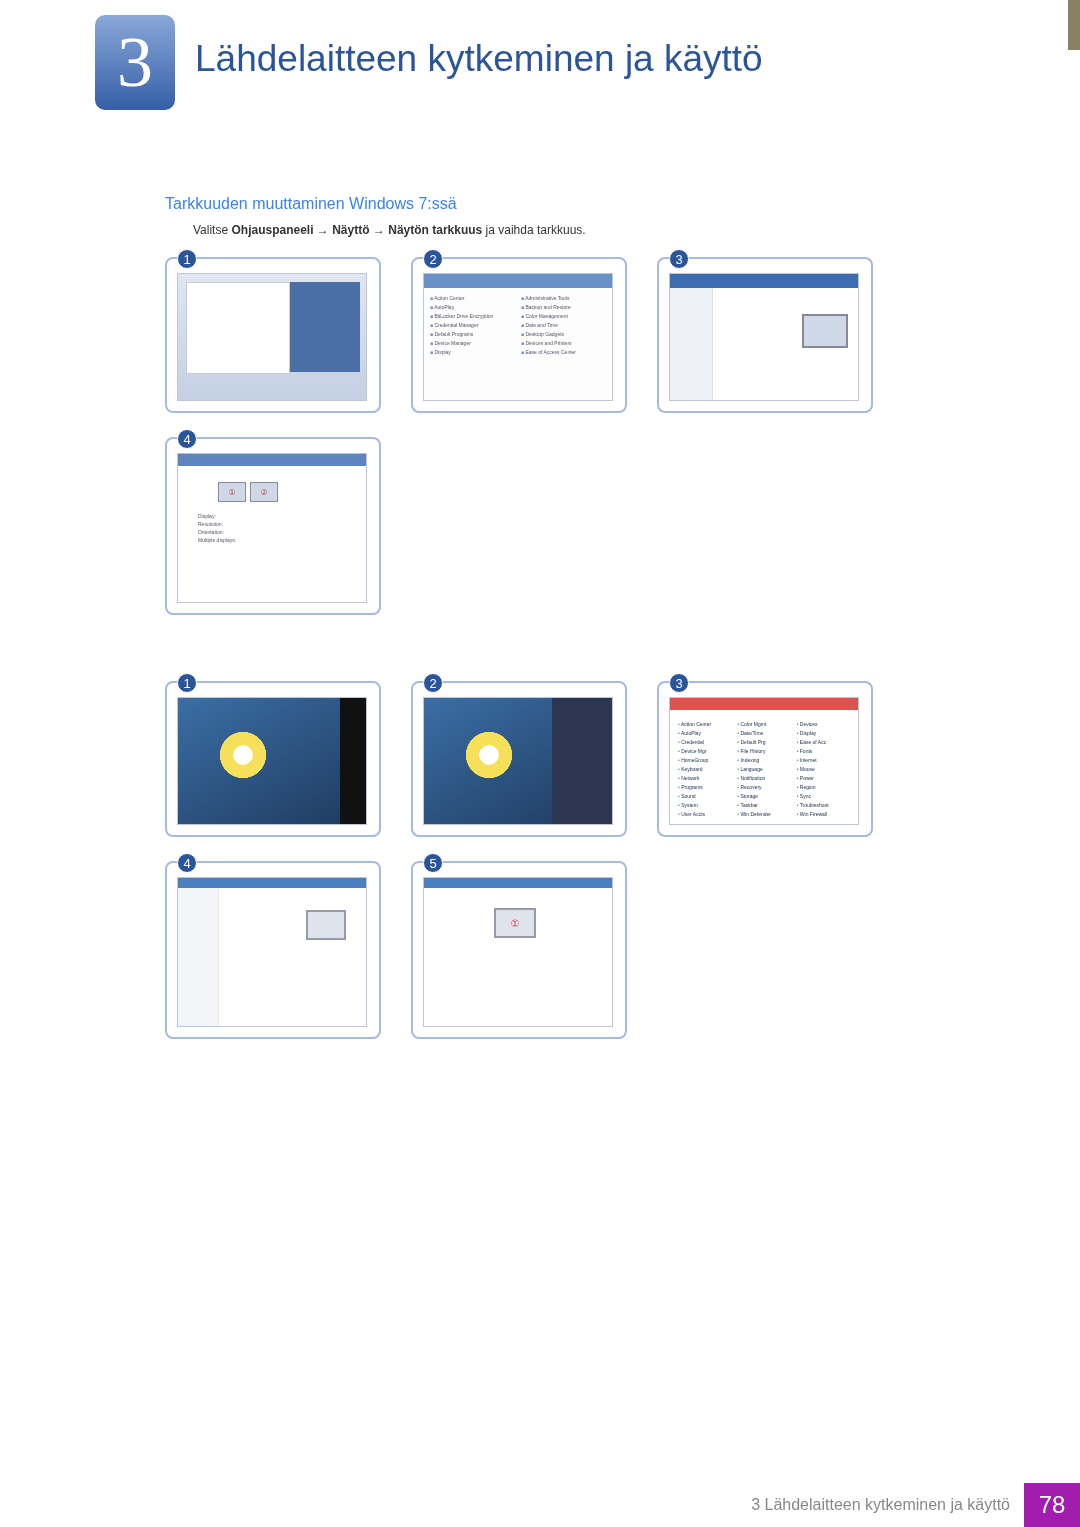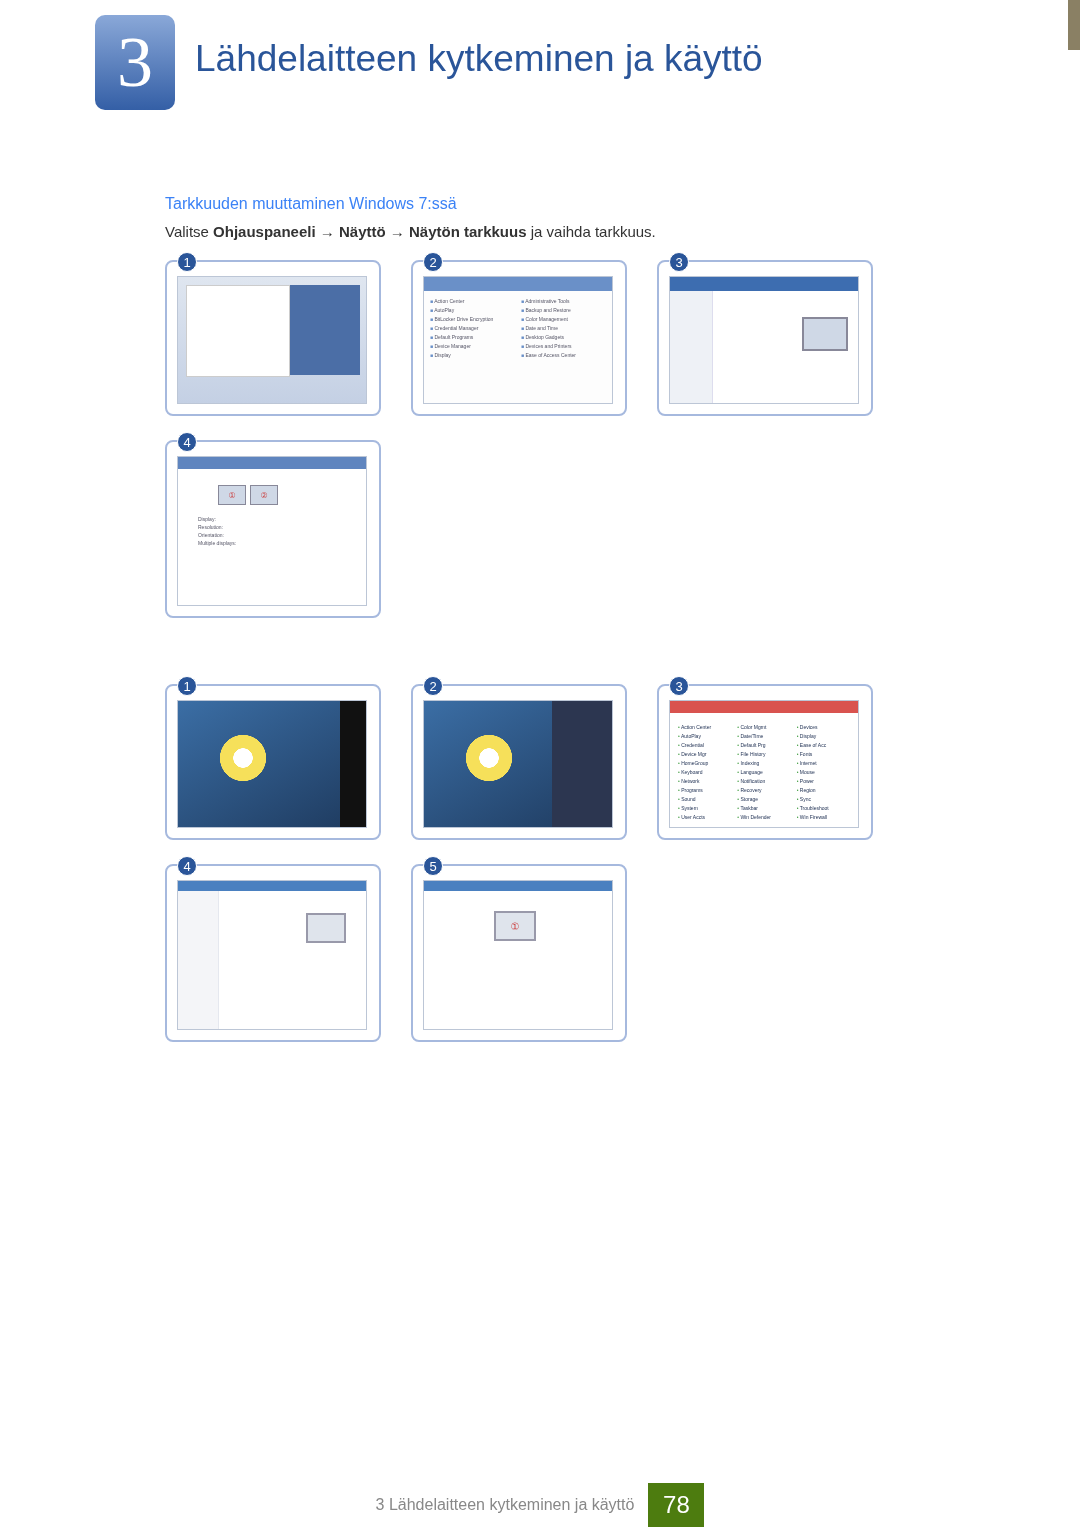--- a/index.html
+++ b/index.html
@@ -44,23 +44,24 @@
     position: absolute;
     left: 165px; top: 195px;
     width: 760px;
   }
   .subheading {
     color: #3b82f6;
     font-size: 16px;
     margin-bottom: 10px;
   }
   .body-line {
-    font-size: 15px;
+    font-size: 12px;
     color: #333;
     margin-bottom: 20px;
+    margin-left: 28px;
   }
   .body-line b { font-weight: bold; }
   .arrow { font-family: Arial; }
   .shot-row {
     display: flex;
     gap: 30px;
     margin-bottom: 24px;
   }
   .shot {
     border: 2px solid #a6b9de;
@@ -190,28 +191,28 @@
   }
   .win8res-mon{
     position:absolute; left:70px; top:30px; width:42px; height:30px;
     background:#dfe4ec; border:2px solid #99a;
     color:#c44; font-size:10px; display:flex; align-items:center; justify-content:center;
   }
   .section-gap { height: 42px; }
   .footer {
     position: absolute;
     left: 0; bottom: 0; width: 100%; height: 44px;
-    display: flex; align-items: center; justify-content: center;
+    display: flex; align-items: center; justify-content: flex-end;
     padding-right: 0;
   }
   .footer-text {
     color: #888; font-size: 16px; margin-right: 14px;
   }
   .footer-page {
-    background: #4d7c0f; color: #fff;
+    background: #a21caf; color: #fff;
     width: 56px; height: 44px;
     display:flex; align-items:center; justify-content:center;
     font-size: 24px;
   }
 </style>
 </head>
 <body>
 
 <div class="top-stripe"></div>
 

